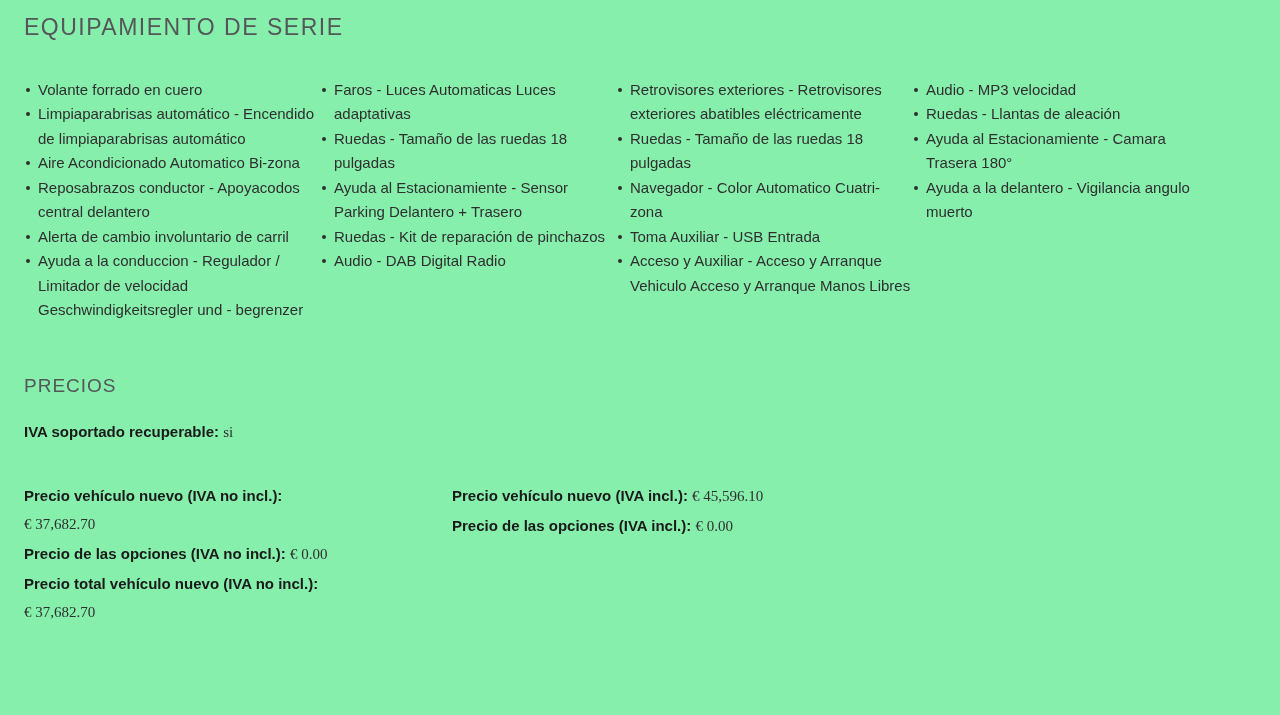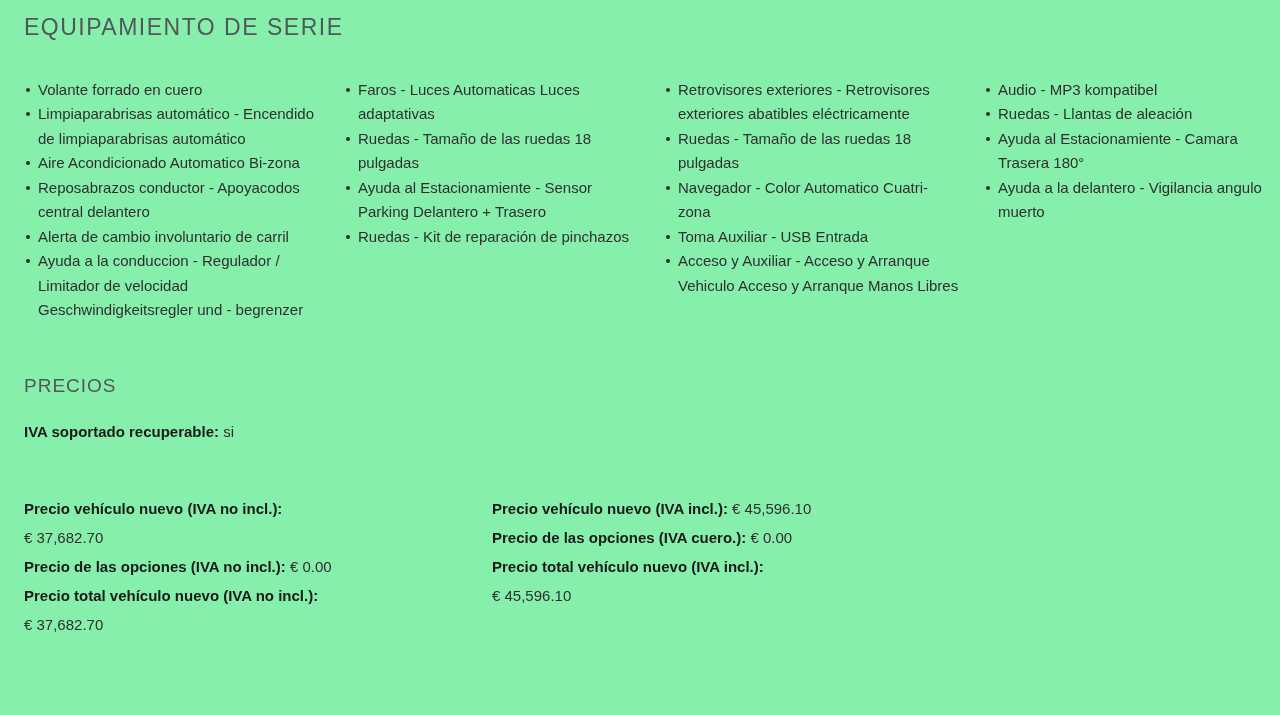--- a/index.html
+++ b/index.html
@@ -31,21 +31,20 @@
     font-size: 19px;
     line-height: 1.2;
     font-weight: 400;
     letter-spacing: 1px;
     color: #54565a;
   }
   
   .equip-columns {
     display: grid;
     grid-template-columns: repeat(4, 296px);
-    column-gap: 24px;
     margin-top: 36px;
   }
   ul.equip-col {
     list-style: none;
     margin: 0;
     padding: 0;
     font-size: 15px;
     line-height: 24.5px;
     color: #2f2f2f;
   }
@@ -64,25 +63,24 @@
     background: #2f2f2f;
   }
   
   .prices { margin-top: 52px; }
   .vat-line {
     margin: 24px 0 0 0;
     font-size: 15px;
     line-height: 1.4;
   }
   .lbl { font-weight: 700; color: #1a1a1a; }
-  .val { font-weight: 400; color: #2f2f2f; }
+  .val { font-weight: 400; color: #2f2f2f; font-family: Liberation Serif, serif; }
   .price-columns {
     display: flex;
-    margin-top: 52px;
-    gap: 40px;
+    margin-top: 38px;
   }
   .price-col-left { width: 428px; flex: 0 0 428px; }
   .price-col-right { flex: 1 1 auto; }
   .price-entry {
     margin: 0;
     font-size: 15px;
     line-height: 29px;
   }
   .val.block { display: block; }
 </style>
@@ -103,32 +101,33 @@
         <li>Reposabrazos conductor - Apoyacodos central delantero</li>
         <li>Alerta de cambio involuntario de carril</li>
         <li>Ayuda a la conduccion - Regulador / Limitador de velocidad Geschwindigkeitsregler und - begrenzer</li>
       </ul>
 
       <ul class="equip-col">
         <li>Faros - Luces Automaticas Luces adaptativas</li>
         <li>Ruedas - Tamaño de las ruedas 18 pulgadas</li>
         <li>Ayuda al Estacionamiente - Sensor Parking Delantero + Trasero</li>
         <li>Ruedas - Kit de reparación de pinchazos</li>
+        <li>Audio - DAB Digital Radio</li>
       </ul>
 
       <ul class="equip-col">
         <li>Retrovisores exteriores - Retrovisores exteriores abatibles eléctricamente</li>
         <li>Ruedas - Tamaño de las ruedas 18 pulgadas</li>
         <li>Navegador - Color Automatico Cuatri-zona</li>
         <li>Toma Auxiliar - USB Entrada</li>
         <li>Acceso y Auxiliar - Acceso y Arranque Vehiculo Acceso y Arranque Manos Libres</li>
       </ul>
 
       <ul class="equip-col">
-        <li>Audio - MP3 kompatibel</li>
+        <li>Audio - MP3 velocidad</li>
         <li>Ruedas - Llantas de aleación</li>
         <li>Ayuda al Estacionamiente - Camara Trasera 180°</li>
         <li>Ayuda a la delantero - Vigilancia angulo muerto</li>
       </ul>
 
     </div>
   </section>
 
   <section class="prices">
     <h2 class="title-sm">PRECIOS</h2>
@@ -138,20 +137,19 @@
     <div class="price-columns">
 
       <div class="price-col-left">
         <p class="price-entry"><span class="lbl">Precio vehículo nuevo (IVA no incl.):</span><span class="val block">€ 37,682.70</span></p>
         <p class="price-entry"><span class="lbl">Precio de las opciones (IVA no incl.):</span> <span class="val">€ 0.00</span></p>
         <p class="price-entry"><span class="lbl">Precio total vehículo nuevo (IVA no incl.):</span><span class="val block">€ 37,682.70</span></p>
       </div>
 
       <div class="price-col-right">
         <p class="price-entry"><span class="lbl">Precio vehículo nuevo (IVA incl.):</span> <span class="val">€ 45,596.10</span></p>
-        <p class="price-entry"><span class="lbl">Precio de las opciones (IVA cuero.):</span> <span class="val">€ 0.00</span></p>
-        <p class="price-entry"><span class="lbl">Precio total vehículo nuevo (IVA incl.):</span><span class="val block">€ 45,596.10</span></p>
+        <p class="price-entry"><span class="lbl">Precio de las opciones (IVA incl.):</span> <span class="val">€ 0.00</span></p>
       </div>
 
     </div>
   </section>
 
 </div>
 
 </body></html>

